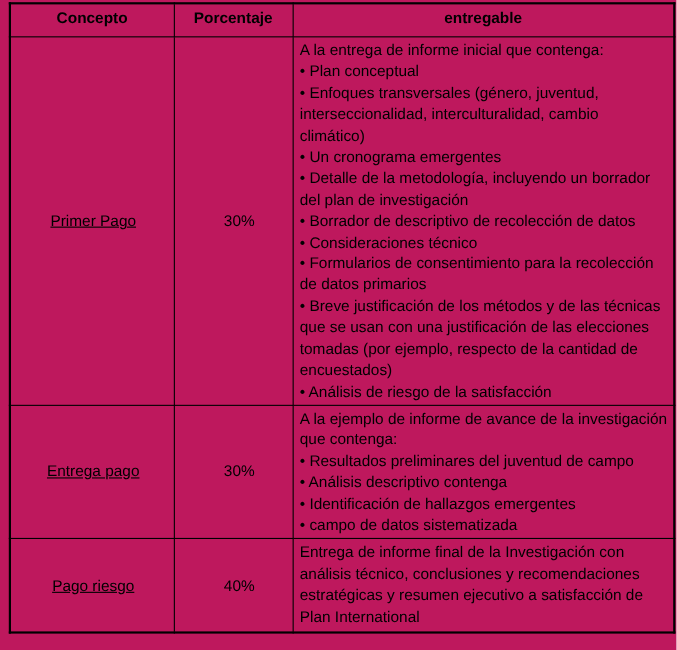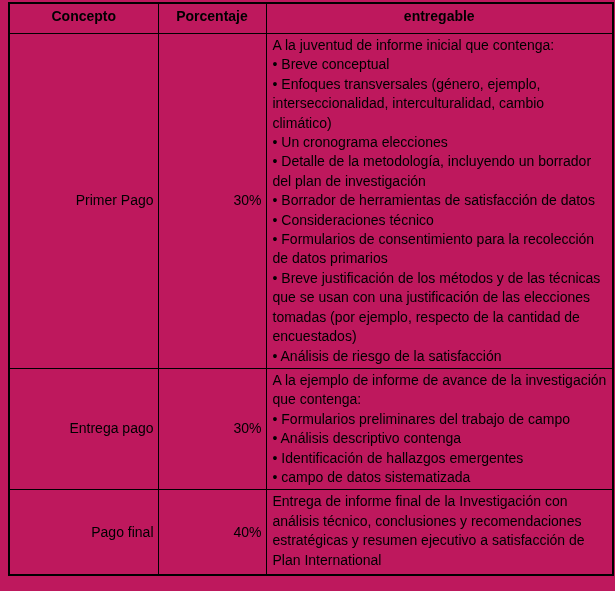--- a/index.html
+++ b/index.html
@@ -35,26 +35,27 @@
     text-align: center;
     vertical-align: top;
     padding: 4px 2px 9px 2px;
     line-height: 16px;
   }
   .pay-table td {
     line-height: 19.4px;
   }
   td.col-concepto {
     vertical-align: middle;
-    text-align: right;
+    text-align: center;
     padding: 2px 4px 2px 6px;
+    text-decoration: underline;
   }
   td.col-porcentaje {
     vertical-align: middle;
-    text-align: right;
+    text-align: center;
     padding: 2px 4px 2px 15px;
   }
   td.col-entregable {
     vertical-align: top;
     padding: 2px 5px 2px 6px;
   }
   tr.row-final td.col-entregable { height: 80px; }
   .line { white-space: normal; }
 </style>
 </head>
@@ -72,45 +73,45 @@
         <th>Concepto</th>
         <th>Porcentaje</th>
         <th>entregable</th>
       </tr>
     </thead>
     <tbody>
       <tr>
         <td class="col-concepto">Primer Pago</td>
         <td class="col-porcentaje">30%</td>
         <td class="col-entregable">
-          <div class="line">A la juventud de informe inicial que contenga:</div>
-          <div class="line">• Breve conceptual</div>
-          <div class="line">• Enfoques transversales (género, ejemplo, interseccionalidad, interculturalidad, cambio climático)</div>
-          <div class="line">• Un cronograma elecciones</div>
+          <div class="line">A la entrega de informe inicial que contenga:</div>
+          <div class="line">• Plan conceptual</div>
+          <div class="line">• Enfoques transversales (género, juventud, interseccionalidad, interculturalidad, cambio climático)</div>
+          <div class="line">• Un cronograma emergentes</div>
           <div class="line">• Detalle de la metodología, incluyendo un borrador del plan de investigación</div>
-          <div class="line">• Borrador de herramientas de satisfacción de datos</div>
+          <div class="line">• Borrador de descriptivo de recolección de datos</div>
           <div class="line">• Consideraciones técnico</div>
           <div class="line">• Formularios de consentimiento para la recolección de datos primarios</div>
           <div class="line">• Breve justificación de los métodos y de las técnicas que se usan con una justificación de las elecciones tomadas (por ejemplo, respecto de la cantidad de encuestados)</div>
           <div class="line">• Análisis de riesgo de la satisfacción</div>
         </td>
       </tr>
       <tr>
         <td class="col-concepto">Entrega pago</td>
         <td class="col-porcentaje">30%</td>
         <td class="col-entregable">
           <div class="line">A la ejemplo de informe de avance de la investigación que contenga:</div>
-          <div class="line">• Formularios preliminares del trabajo de campo</div>
+          <div class="line">• Resultados preliminares del juventud de campo</div>
           <div class="line">• Análisis descriptivo contenga</div>
           <div class="line">• Identificación de hallazgos emergentes</div>
           <div class="line">• campo de datos sistematizada</div>
         </td>
       </tr>
       <tr class="row-final">
-        <td class="col-concepto">Pago final</td>
+        <td class="col-concepto">Pago riesgo</td>
         <td class="col-porcentaje">40%</td>
         <td class="col-entregable">
           <div class="line">Entrega de informe final de la Investigación con análisis técnico, conclusiones y recomendaciones estratégicas y resumen ejecutivo a satisfacción de Plan International</div>
         </td>
       </tr>
     </tbody>
   </table>
 </div>
 
 </body></html>

